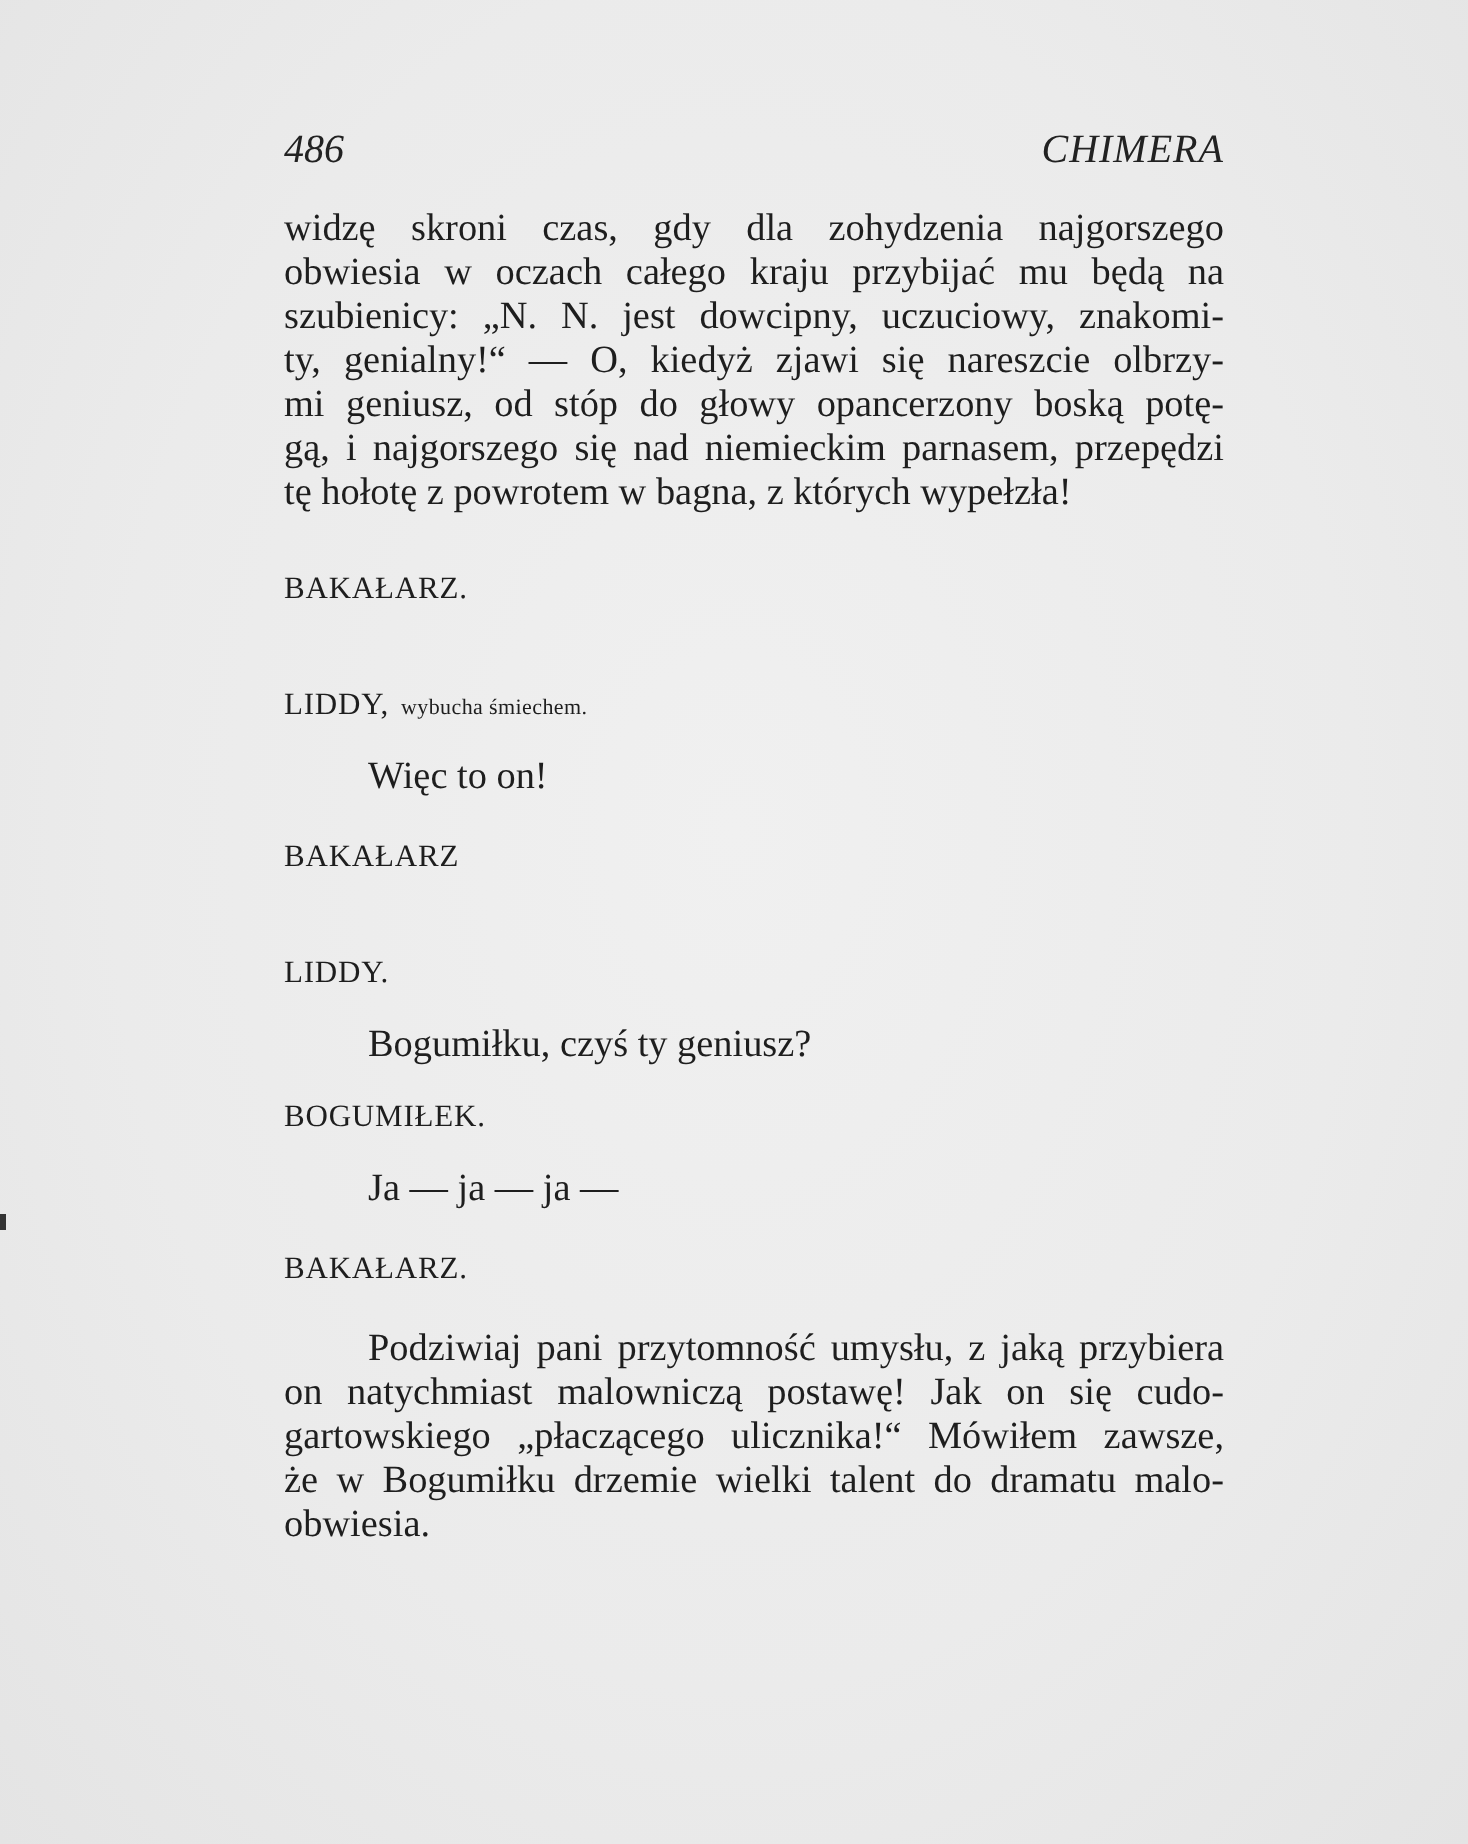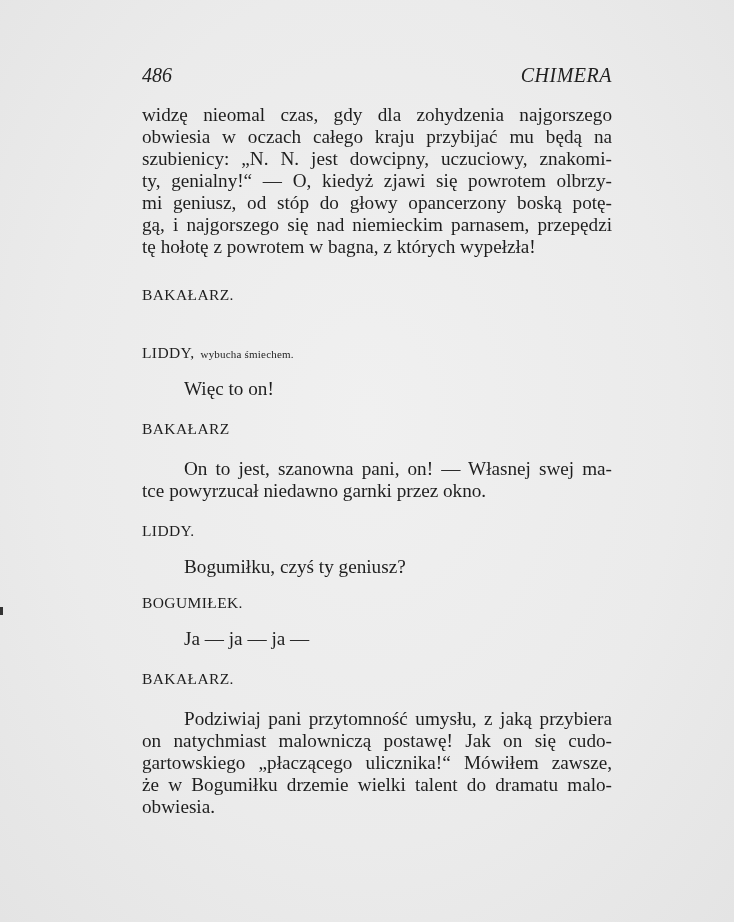--- a/index.html
+++ b/index.html
@@ -97,24 +97,24 @@
 <div class="page">
 
   <div class="running-head">
     <span class="page-number">486</span>
     <span class="journal-title">CHIMERA</span>
   </div>
 
   <div class="text-block">
 
     <div>
-      <span class="line">widzę nieomal czas, gdy dla zohydzenia najgorszego</span>
+      <span class="line">widzę skroni czas, gdy dla zohydzenia najgorszego</span>
       <span class="line">obwiesia w oczach całego kraju przybijać mu będą na</span>
       <span class="line">szubienicy: „N. N. jest dowcipny, uczuciowy, znakomi-</span>
-      <span class="line">ty, genialny!“ — O, kiedyż zjawi się powrotem olbrzy-</span>
+      <span class="line">ty, genialny!“ — O, kiedyż zjawi się nareszcie olbrzy-</span>
       <span class="line">mi geniusz, od stóp do głowy opancerzony boską potę-</span>
       <span class="line">gą, i najgorszego się nad niemieckim parnasem, przepędzi</span>
       <span class="line last">tę hołotę z powrotem w bagna, z których wypełzła!</span>
     </div>
 
     <div class="gap-lg"></div>
     <span class="speaker">BAKAŁARZ.</span>
     <div class="gap-md"></div>
 
 
@@ -123,24 +123,20 @@
     <div class="gap-sm"></div>
 
     <div>
       <span class="line indent last">Więc to on!</span>
     </div>
 
     <div class="gap-md"></div>
     <span class="speaker">BAKAŁARZ</span>
     <div class="gap-md"></div>
 
-    <div>
-      <span class="line indent">On to jest, szanowna pani, on! — Własnej swej ma-</span>
-      <span class="line last">tce powyrzucał niedawno garnki przez okno.</span>
-    </div>
 
     <div class="gap-md"></div>
     <span class="speaker">LIDDY.</span>
     <div class="gap-sm"></div>
 
     <div>
       <span class="line indent last">Bogumiłku, czyś ty geniusz?</span>
     </div>
 
     <div class="gap-sm"></div>

